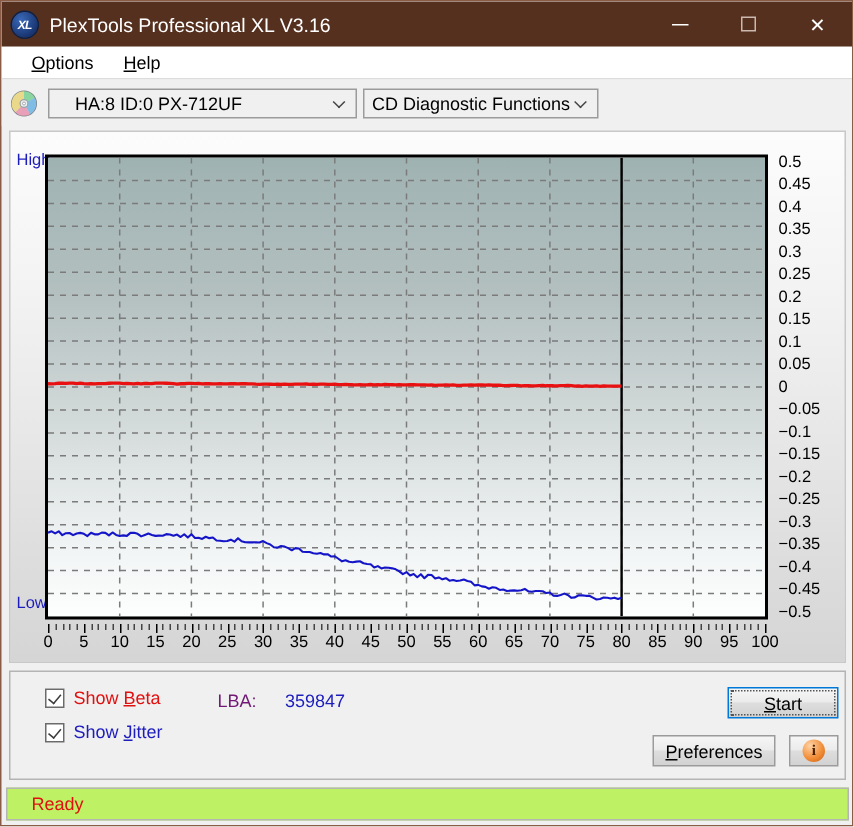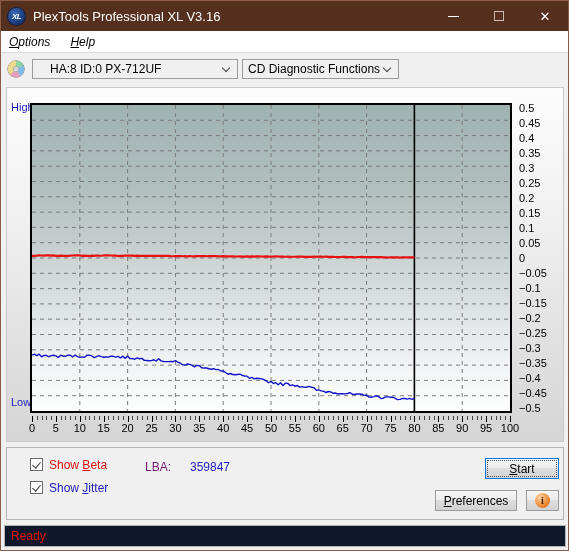--- a/index.html
+++ b/index.html
@@ -88,23 +88,22 @@
     border: 1px solid #cbb8b0;
     box-sizing: border-box;
   }
 
   
   .menubar {
     height: 21px;
     background: #ffffff;
     display: flex;
     align-items: center;
-    padding-left: 6px;
+    padding-left: 18px;
     border-bottom: 1px solid #dcdcdc;
-    font-style: italic;
   }
   .menu-item {
     font-size: 12px;
     color: #000000;
     padding: 2px 8px 2px 2px;
     margin-right: 10px;
     white-space: nowrap;
   }
   .menu-item .ul { text-decoration: underline; }
 
@@ -241,21 +240,21 @@
     top: 446px;
     width: 558px;
     height: 73px;
     border: 1px solid #b4b4b4;
     box-sizing: border-box;
     background: #f0f0f0;
   }
   .cb-row {
     position: absolute;
     display: flex;
-    align-items: flex-start;
+    align-items: flex-end;
     gap: 6px;
   }
   .cb-row.r1 { left: 23px; top: 10px; }
   .cb-row.r2 { left: 23px; top: 33px; }
   .checkbox {
     width: 13px;
     height: 13px;
     background: #ffffff;
     border: 1px solid #6b6b6b;
     box-sizing: border-box;
@@ -340,26 +339,26 @@
     font-family: "Liberation Serif", serif;
   }
 
   
   .statusbar {
     position: absolute;
     left: 3px;
     top: 524px;
     width: 562px;
     height: 22px;
-    background: #0f172a;
+    background: #bef264;
     border: 1px solid #b4b4b4;
     box-sizing: border-box;
     display: flex;
     align-items: center;
-    padding-left: 6px;
+    padding-left: 16px;
   }
   .status-text {
     font-size: 12px;
     color: #e01010;
   }
 </style>
 </head>
 <body>
 
 <div id="app">

